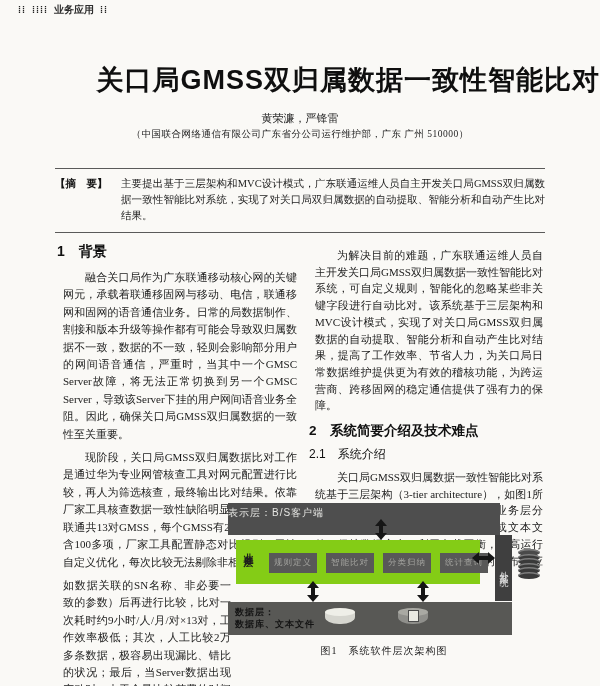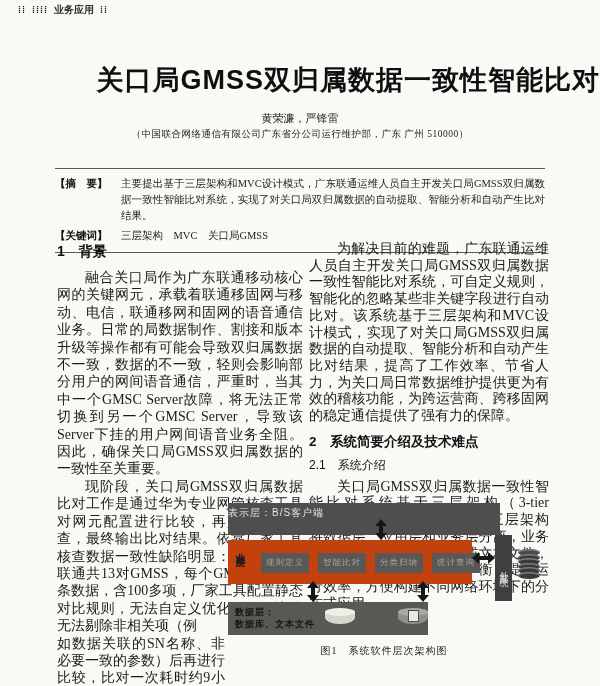--- a/index.html
+++ b/index.html
@@ -53,52 +53,52 @@
   }
   .h-sec2 {
     font-family:"Liberation Sans", sans-serif; font-weight:bold;
     font-size:13.5px; color:#101010; margin:8px 0 6px 0;
   }
   .h-sub {
     font-family:"Liberation Sans", sans-serif; font-weight:normal;
     font-size:12px; color:#101010; margin:0 0 5px 0;
   }
   .para {
-    font-size:14px; line-height:17.4px; text-align:justify;
-    text-indent:2em; color:#1b1b1b; margin:0;
+    font-size:11px; line-height:17.4px; text-align:justify;
+    text-indent:2em; color:#1b1b1b; margin:6px;
   }
   .col-right .para { line-height:16.7px; }
   .para.cont { text-indent:0; }
   .para.narrow { width:168px; }
 
   
   .figure {
     position:absolute; left:228px; top:503px; width:332px; height:162px;
     font-family:"Liberation Sans", sans-serif;
   }
   .pres-bar {
     position:absolute; left:0; top:0; width:272px; height:32px;
     background:#4e4e4e; color:#e4e4e1; font-size:10px; letter-spacing:1px;
     line-height:20px;
   }
   .biz-band {
-    position:absolute; left:0; top:37px; width:244px; height:44px;
-    background:#c2410c;
+    position:absolute; left:8px; top:37px; width:244px; height:44px;
+    background:#84cc16;
   }
   .biz-label {
     position:absolute; left:5px; top:5px; writing-mode:vertical-rl;
     font-size:10px; font-weight:bold; letter-spacing:2px; color:#1d1d1d;
   }
   .modules { position:absolute; left:33px; top:13px; display:flex; gap:9px; }
   .module {
     background:#585858; color:#a2a29e; font-size:8.5px; letter-spacing:1px;
     padding:4px 5px; white-space:nowrap;
   }
   .data-band {
-    position:absolute; left:0; top:99px; width:200px; height:33px;
+    position:absolute; left:0; top:99px; width:284px; height:33px;
     background:#585855;
   }
   .data-label {
     position:absolute; left:7px; top:5px; font-size:9px; line-height:11.5px;
     font-weight:bold; color:#141414; letter-spacing:1px;
   }
   .ext-bar {
     position:absolute; left:267px; top:32px; width:17px; height:66px;
     background:#3f3f3f; color:#dedede; writing-mode:vertical-rl;
     font-size:9px; letter-spacing:2px; text-align:center; line-height:17px;
@@ -174,24 +174,20 @@
   </div>
 
   <div class="title">关口局GMSS双归属数据一致性智能比对</div>
   <div class="authors">黄荣濂，严锋雷</div>
   <div class="affiliation">（中国联合网络通信有限公司广东省分公司运行维护部，广东 广州 510000）</div>
 
   <div class="abstract">
     <div class="abs-row">
       <div class="abs-label">【摘　要】</div>
       <div class="abs-text">主要提出基于三层架构和MVC设计模式，广东联通运维人员自主开发关口局GMSS双归属数据一致性智能比对系统，实现了对关口局双归属数据的自动提取、智能分析和自动产生比对结果。</div>
-    </div>
-    <div class="abs-row kw-row">
-      <div class="abs-label">【关键词】</div>
-      <div class="abs-text">三层架构　MVC　关口局GMSS</div>
     </div>
   </div>
 
   <div class="col-left">
     <div class="h-sec">1　背景</div>
     <p class="para">融合关口局作为广东联通移动核心网的关键网元，承载着联通移固网与移动、电信，联通移网和固网的语音通信业务。日常的局数据制作、割接和版本升级等操作都有可能会导致双归属数据不一致，数据的不一致，轻则会影响部分用户的网间语音通信，严重时，当其中一个GMSC Server故障，将无法正常切换到另一个GMSC Server，导致该Server下挂的用户网间语音业务全阻。因此，确保关口局GMSS双归属数据的一致性至关重要。</p>
     <p class="para">现阶段，关口局GMSS双归属数据比对工作是通过华为专业网管核查工具对网元配置进行比较，再人为筛选核查，最终输出比对结果。依靠厂家工具核查数据一致性缺陷明显：首先，广东联通共13对GMSS，每个GMSS有2万多条数据，含100多项，厂家工具配置静态对比规则，无法自定义优化，每次比较无法剔除非相关项（例</p>
     <p class="para cont narrow">如数据关联的SN名称、非必要一致的参数）后再进行比较，比对一次耗时约9小时/人/月/对×13对，工作效率极低；其次，人工比较2万多条数据，极容易出现漏比、错比的状况；最后，当Server数据出现变动时，由于全量比较花费的时间太长，所以只能针对某些项进行针对性的比对，无法实时的进行全量比对。</p>
   </div>
 

